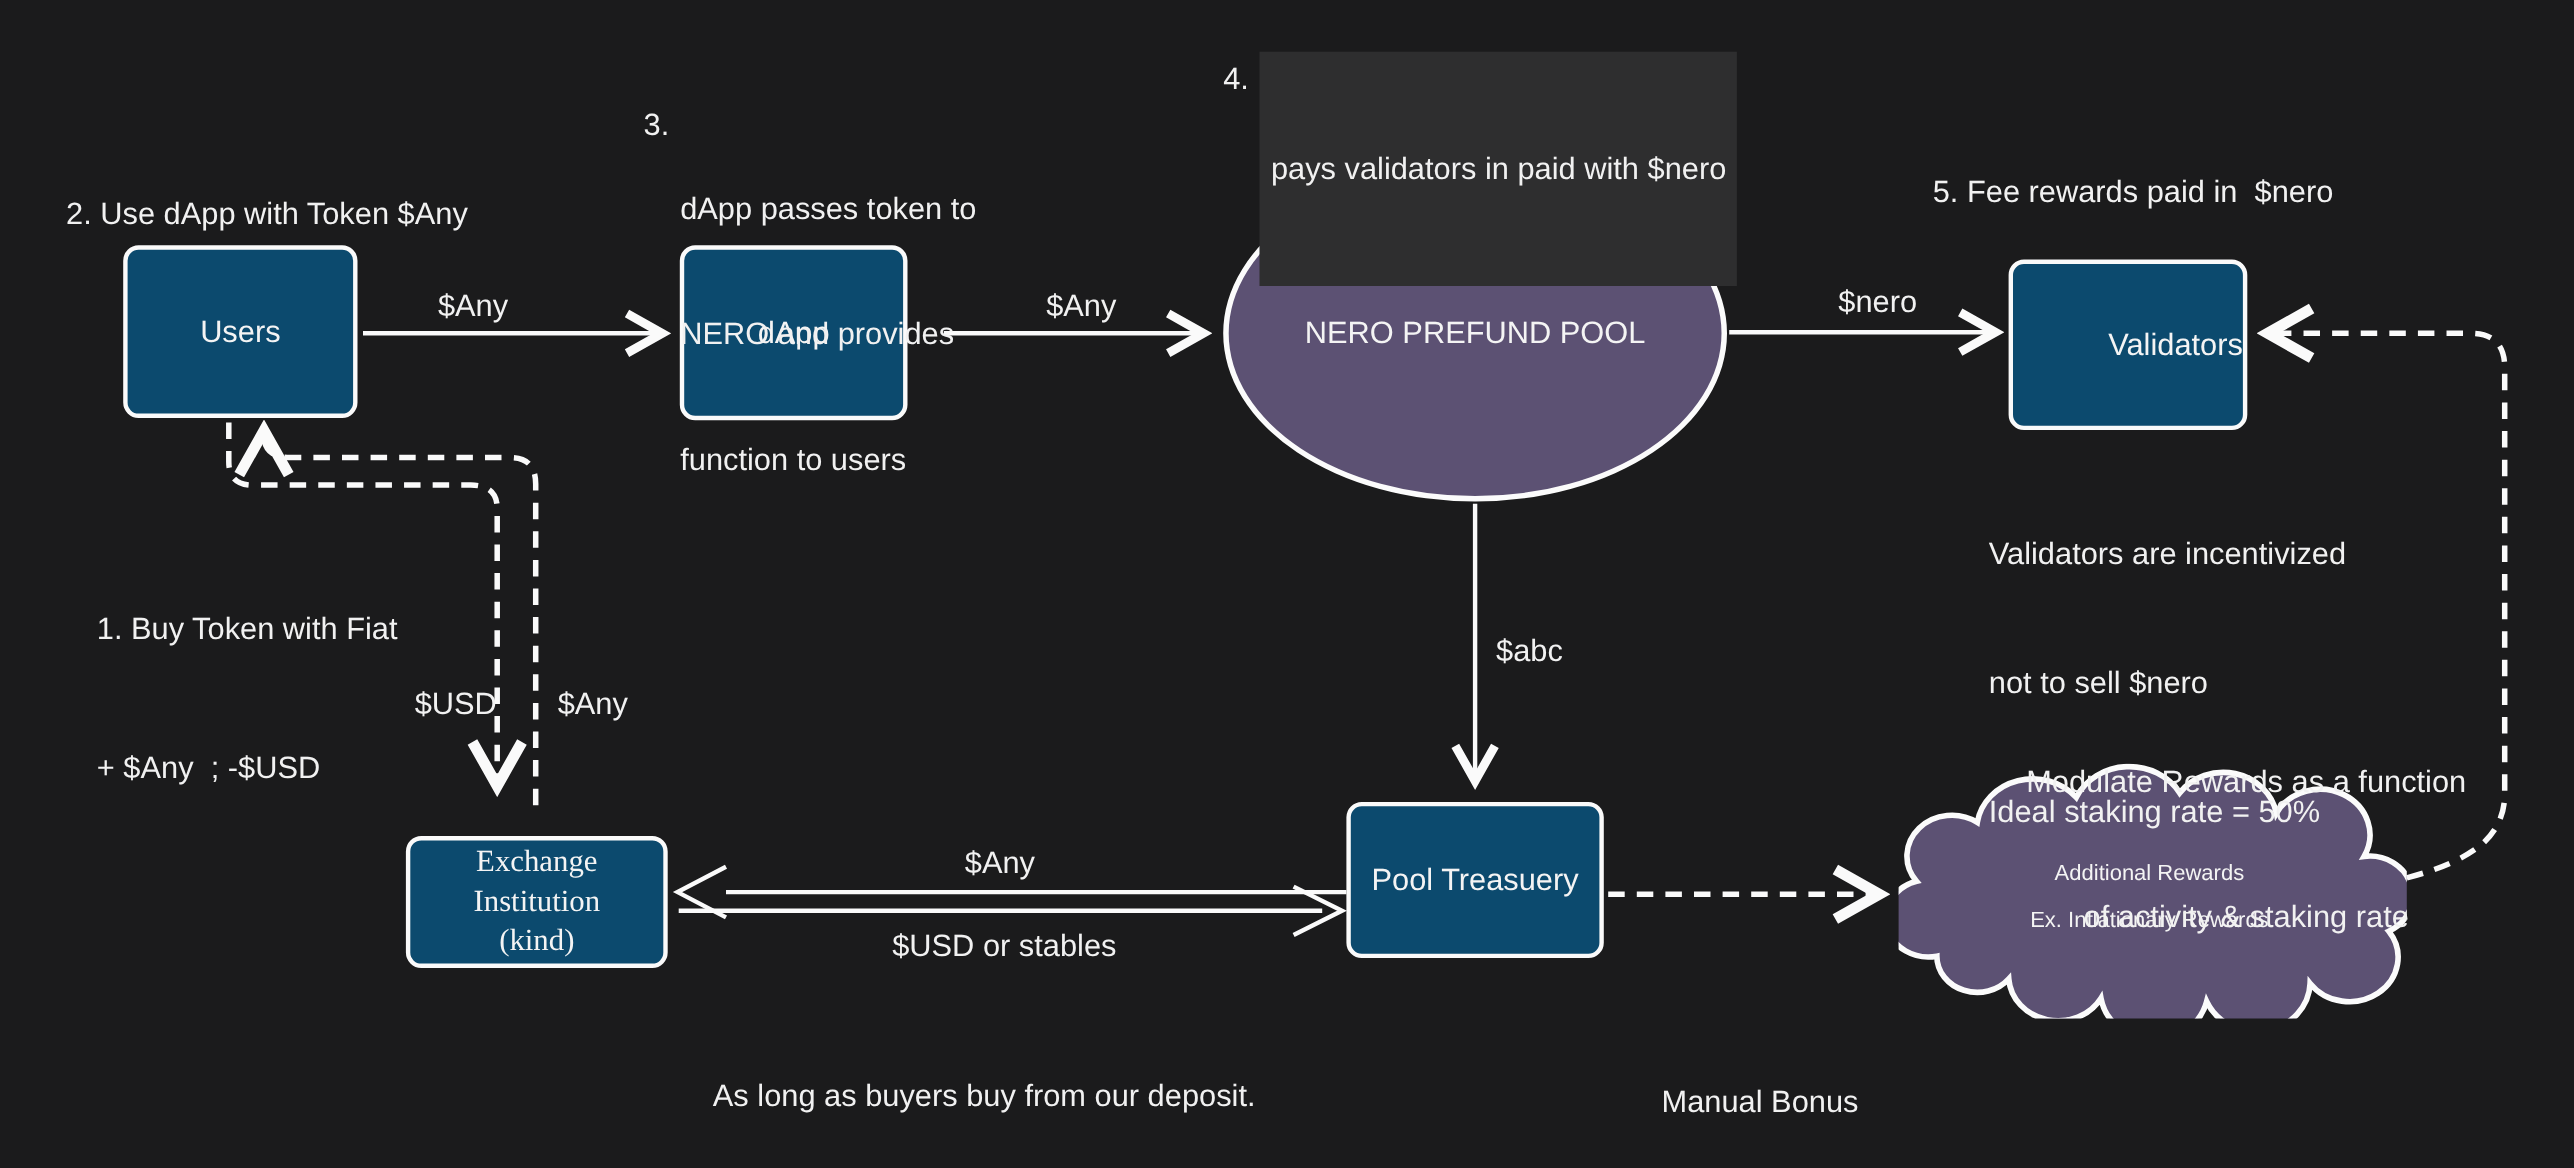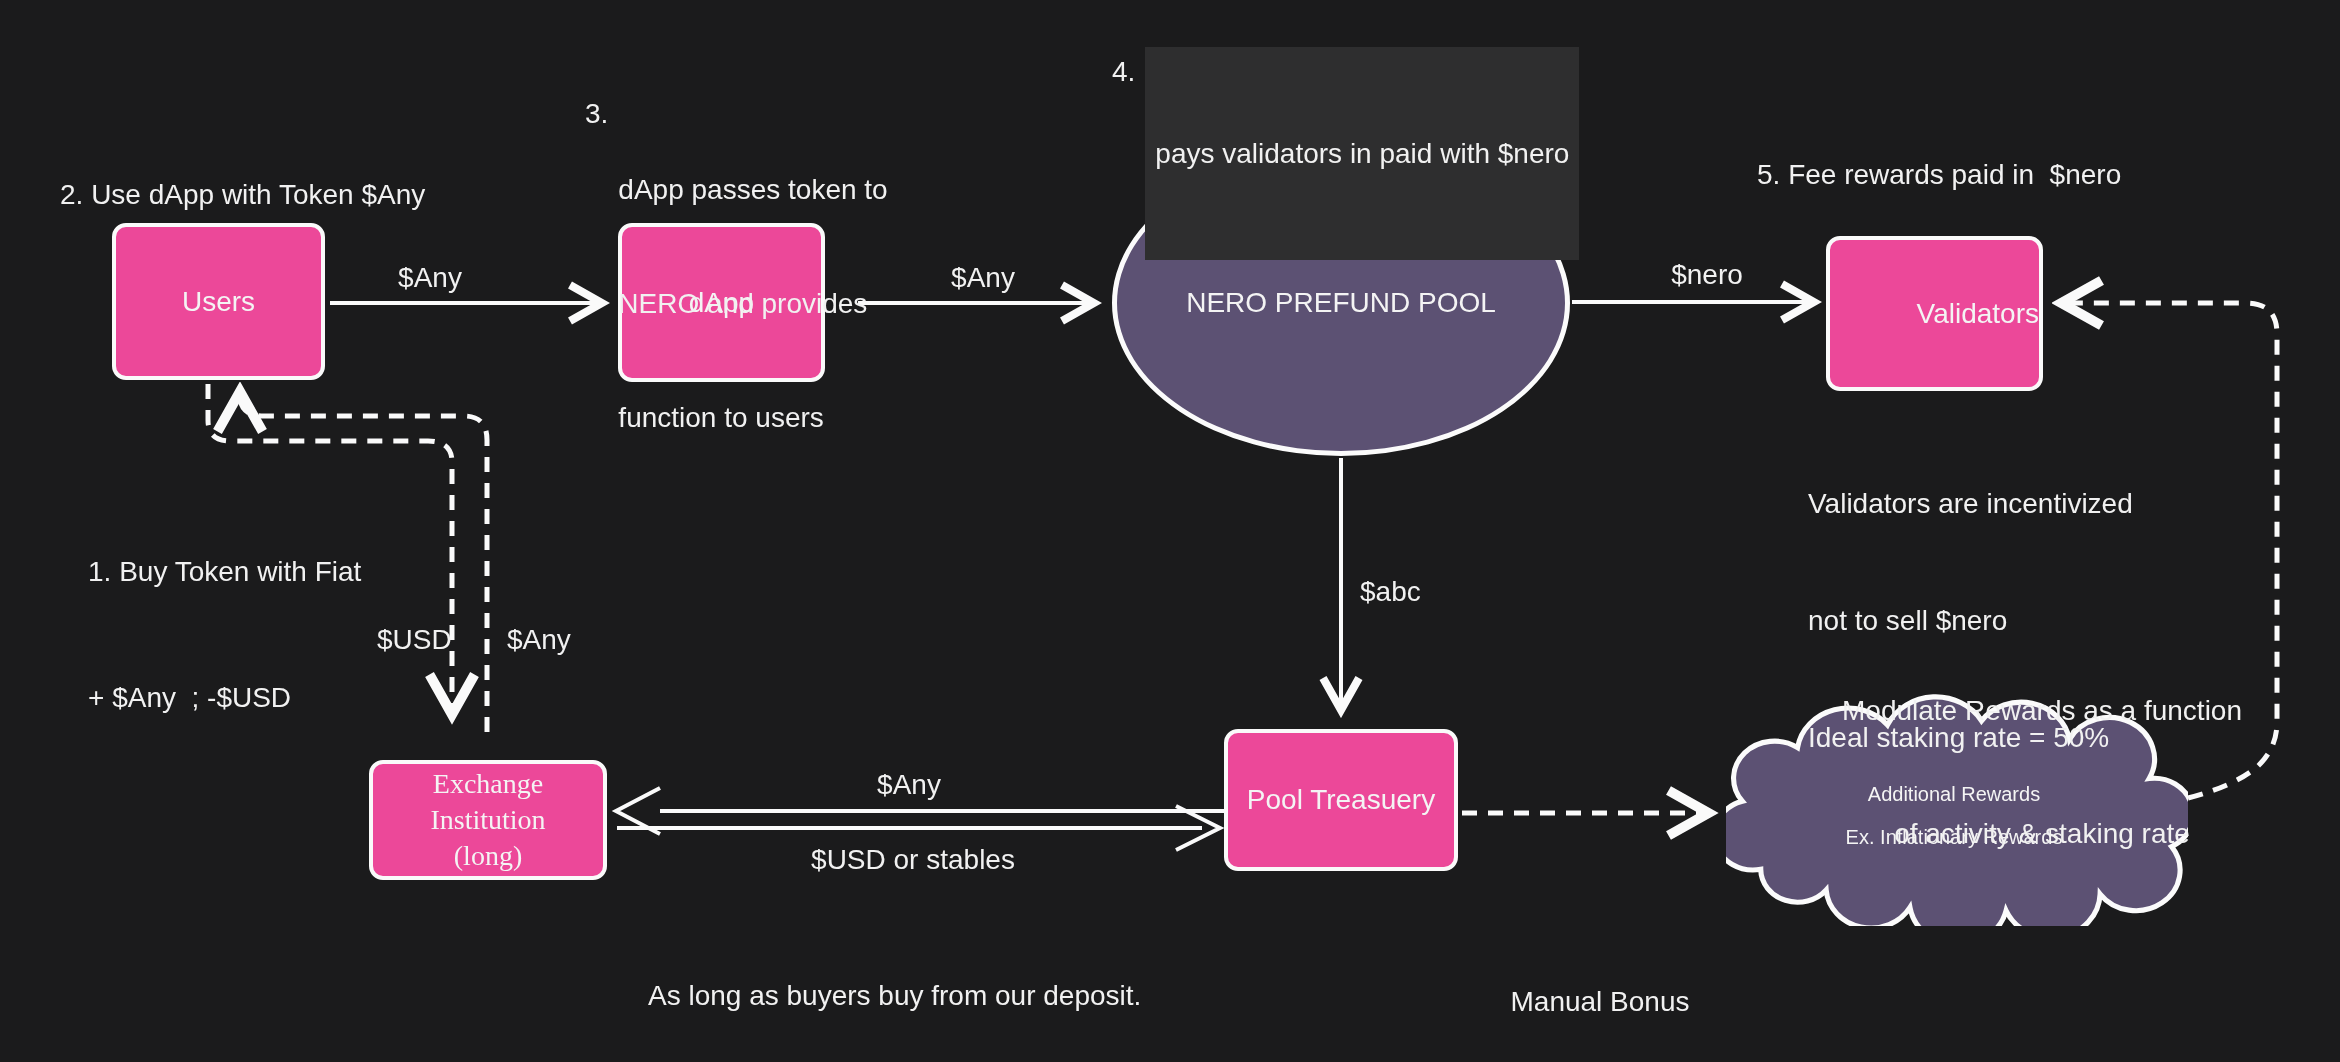--- a/index.html
+++ b/index.html
@@ -9,21 +9,21 @@
     width: 2340px;
     height: 1062px;
     background: #1b1b1c;
     overflow: hidden;
     font-family: "Liberation Sans", "DejaVu Sans", sans-serif;
     color: #f1f1f1;
   }
   #edges { position: absolute; left: 0; top: 0; z-index: 1; }
   .node {
     position: absolute;
-    background: #ec4899;
+    background: #0c4a6e;
     border: 4px solid #fafafa;
     border-radius: 14px;
     display: flex;
     flex-direction: column;
     align-items: center;
     justify-content: center;
     font-size: 28px;
     line-height: 36px;
     text-align: center;
     z-index: 2;
@@ -116,21 +116,21 @@
     <span>NERO PREFUND POOL</span>
   </div>
 
   <div class="node" style="left:1826px; top:236px; width:217px; height:155px;align-items:flex-end;">
     <span>Validators</span>
   </div>
 
   <div class="node" style="left:369px; top:760px; width:238px; height:120px;font-family:Liberation Serif, serif;">
     <span>Exchange</span>
     <span>Institution</span>
-    <span>(long)</span>
+    <span>(kind)</span>
   </div>
 
   <div class="node" style="left:1224px; top:729px; width:234px; height:142px;">
     <span>Pool Treasuery</span>
   </div>
 
   <svg class="cloud-svg" style="left:1726px; top:694px;" width="462" height="232" viewBox="0 0 452 225" preserveAspectRatio="none">
     <path d="M 34 170
              A 38 34 0 0 1 16 104
              A 40 36 0 0 1 70 52

